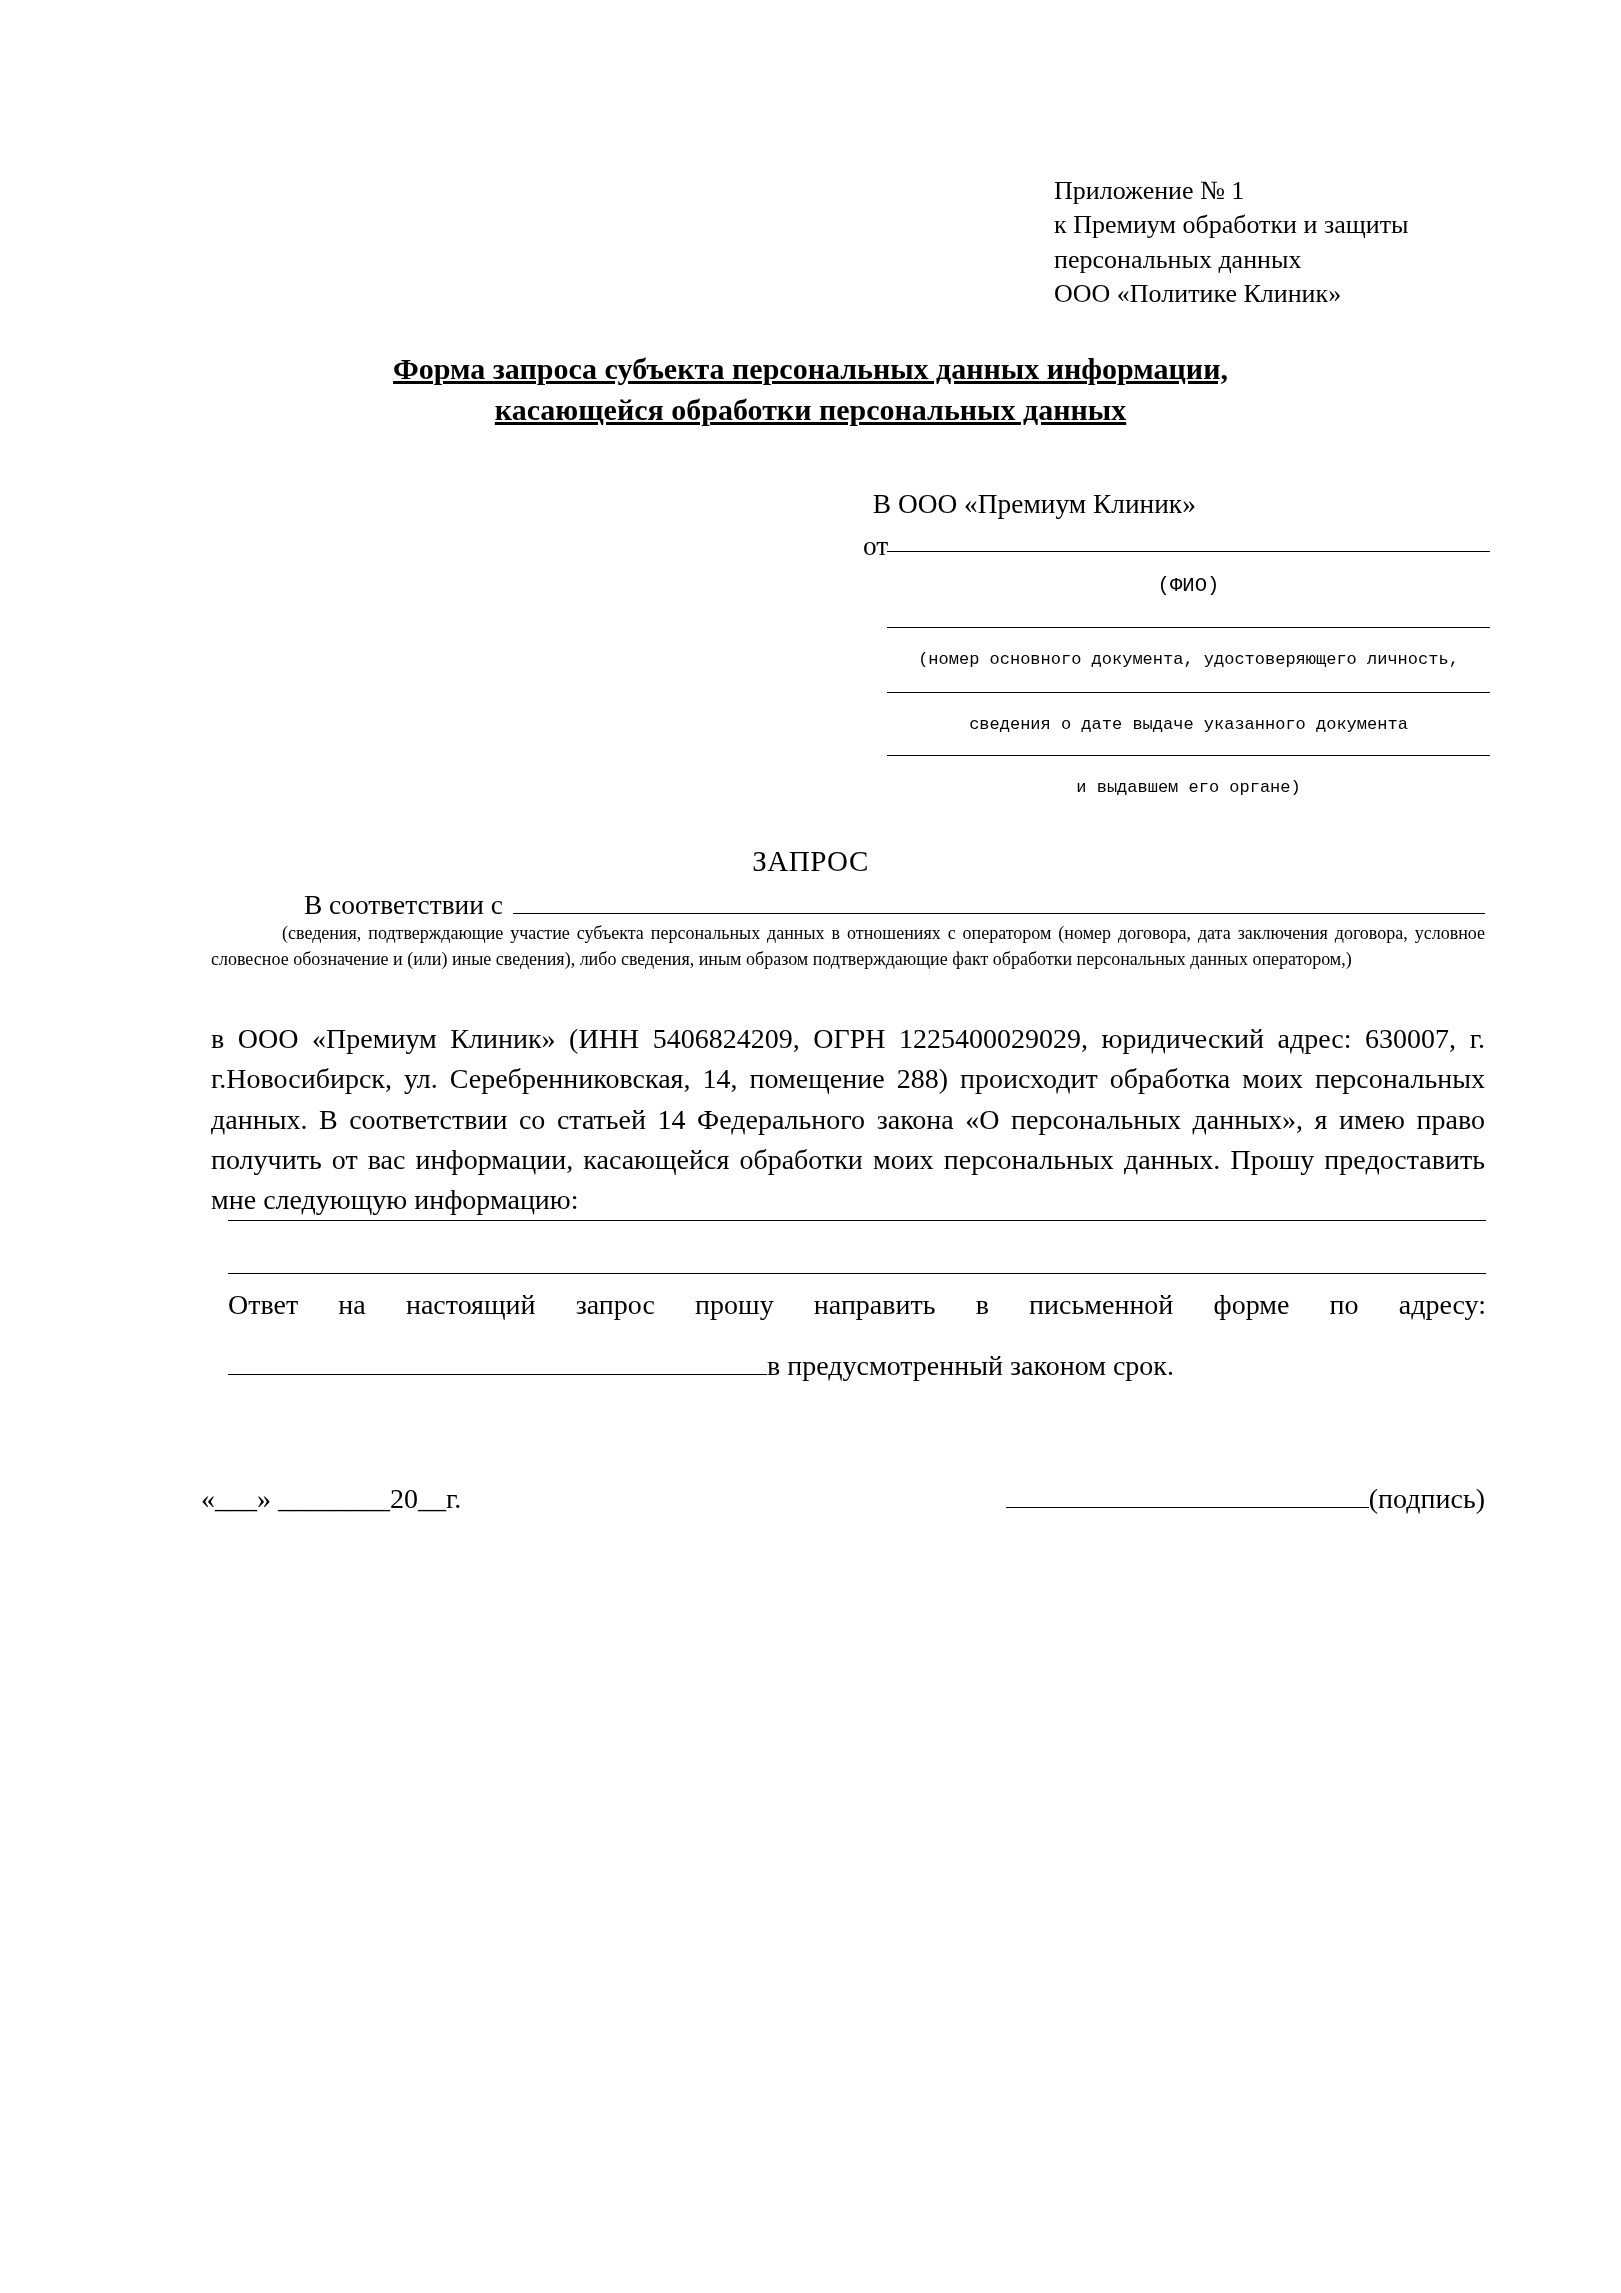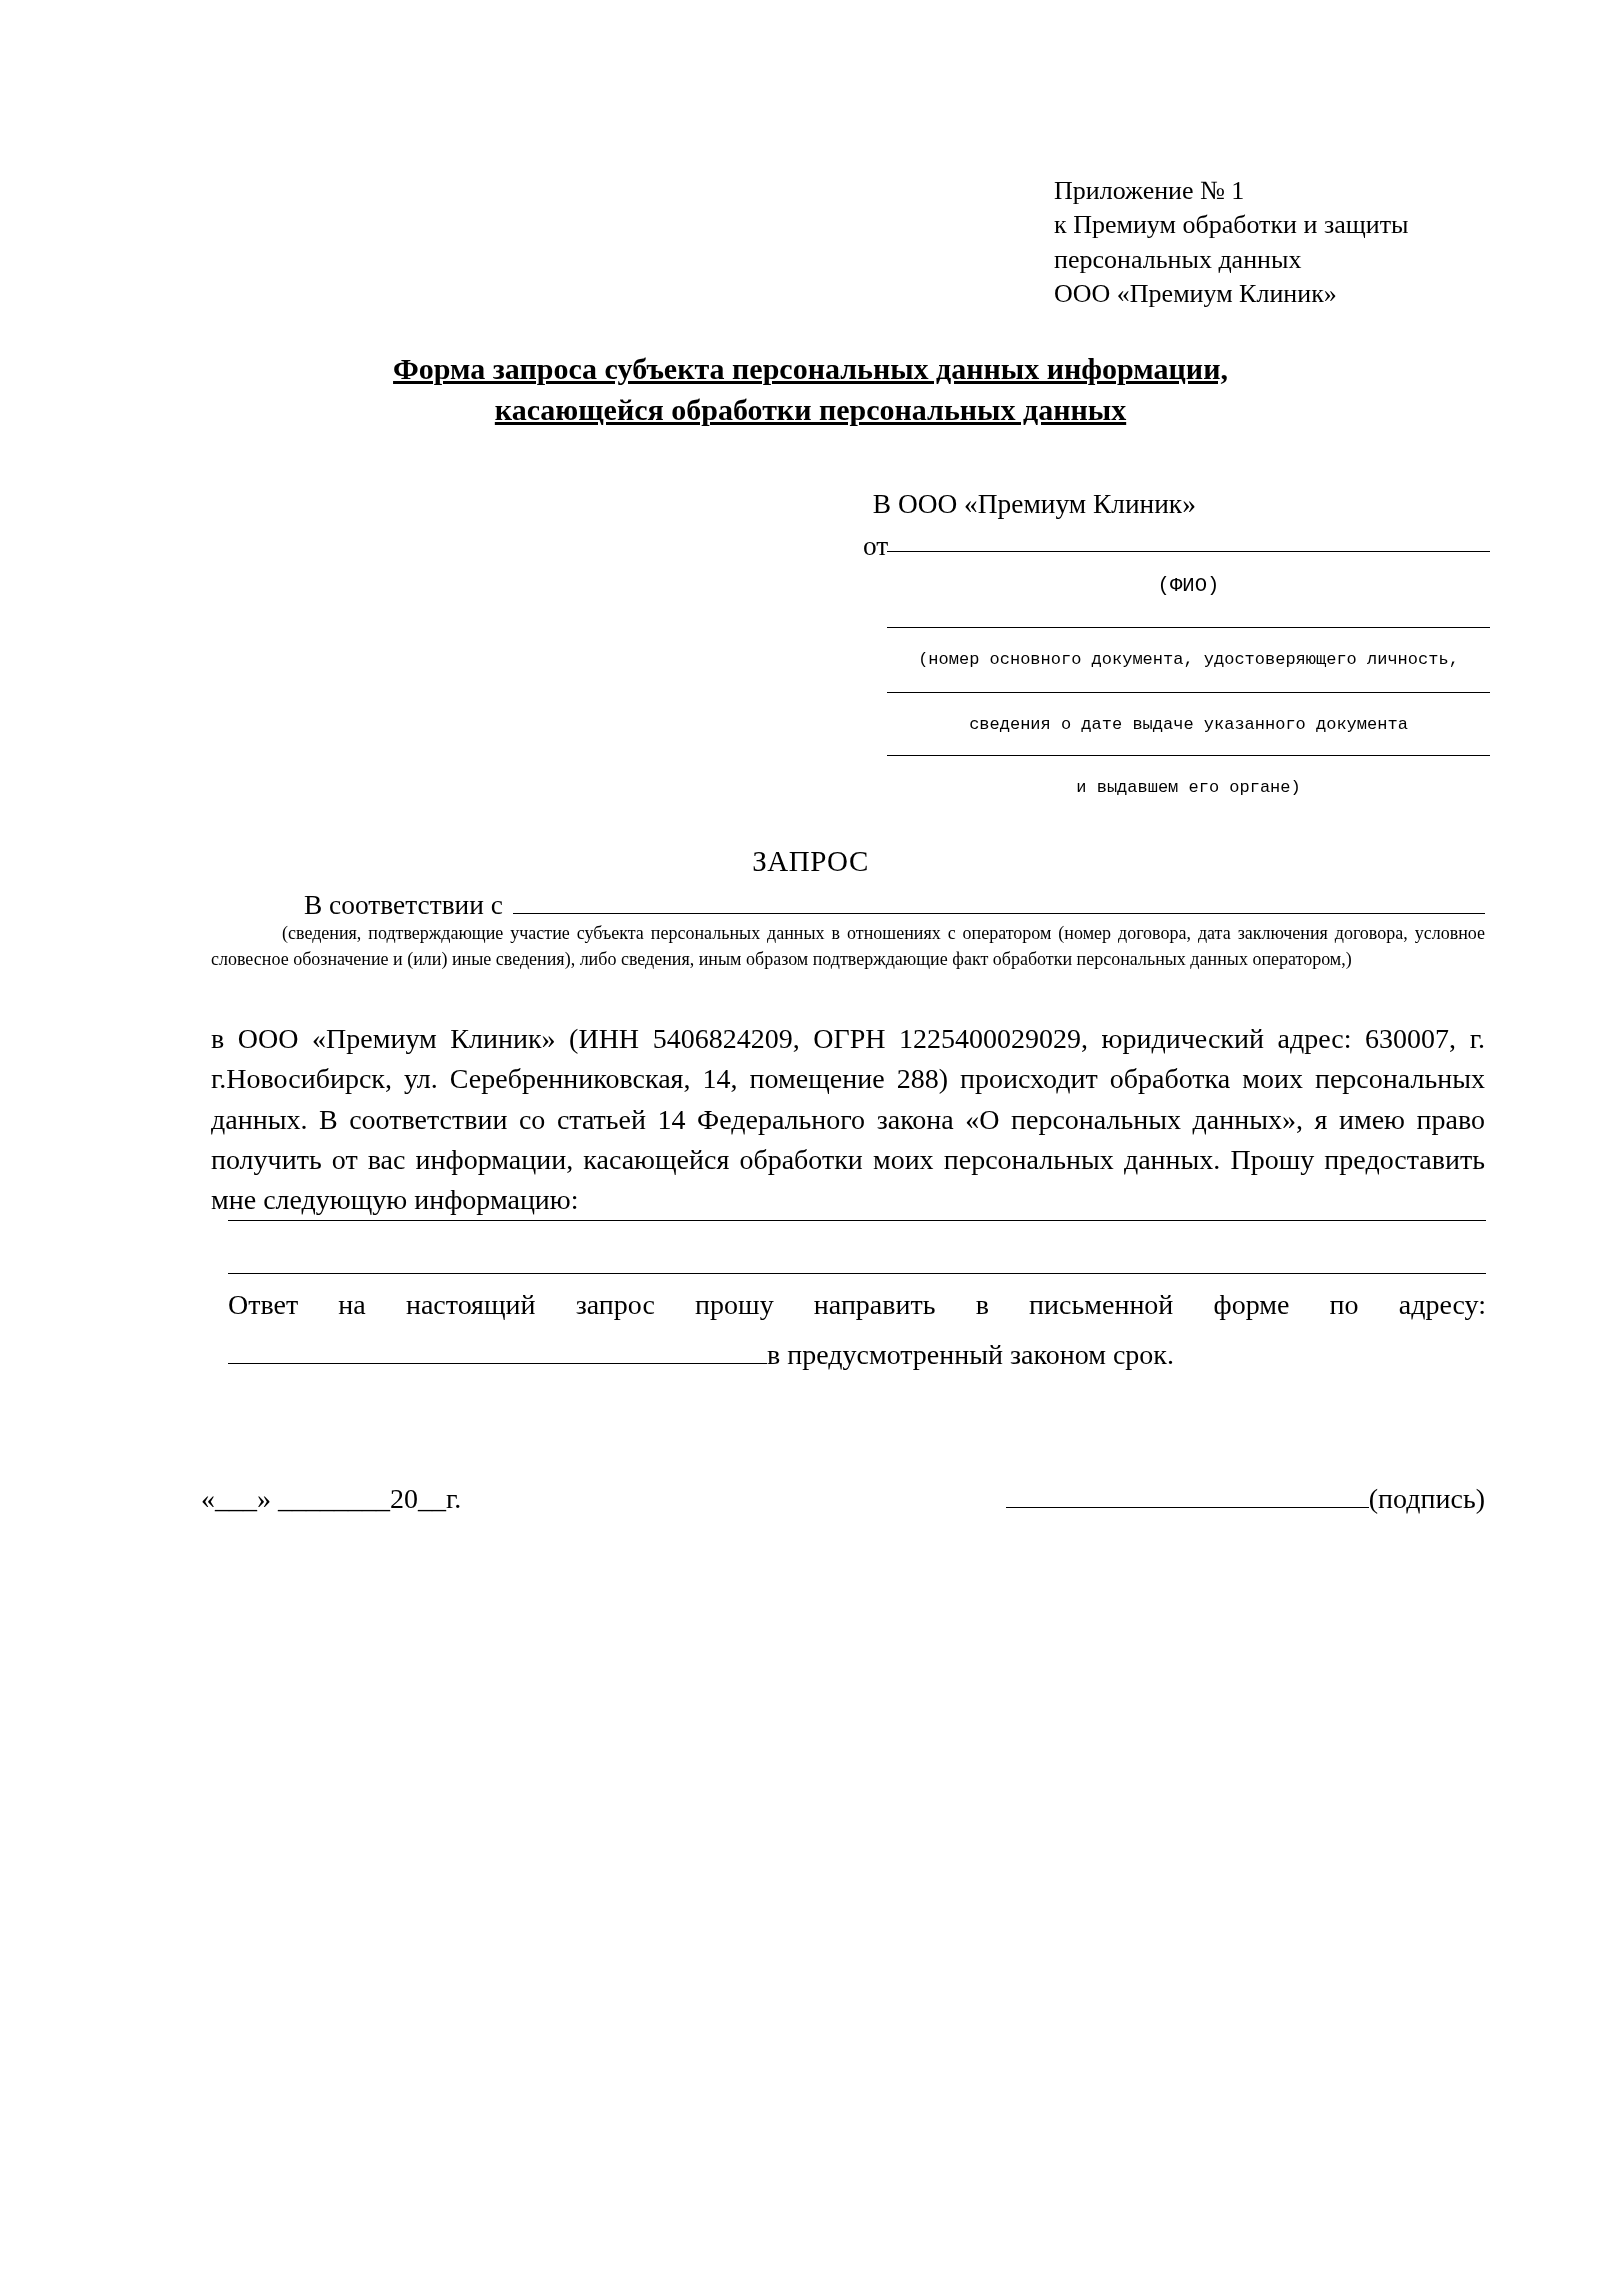--- a/index.html
+++ b/index.html
@@ -146,21 +146,21 @@
     left: 228px;
     top: 1284px;
     width: 1258px;
     font-size: 28px;
     line-height: 1.48;
     text-align: justify;
   }
   .reply-par .row2 {
     display: flex;
     align-items: baseline;
-    margin-top: 9px;
+    margin-top: 20px;
   }
   .reply-par .row2 .fill {
     flex: 0 0 539px;
     border-bottom: 1.6px solid #000;
     height: 25.5px;
   }
   .reply-par .row2 .tail { white-space: nowrap; }
 
   
   .sign-row {
@@ -185,21 +185,21 @@
 </style>
 </head>
 <body>
 
 <div class="page">
 
   <div class="header-block">
     <div>Приложение № 1</div>
     <div>к Премиум обработки и защиты</div>
     <div>персональных данных</div>
-    <div>ООО «Премиум Клиник»</div>
+    <div>ООО «Политике Клиник»</div>
   </div>
 
   <div class="doc-title">
     <div>Форма запроса субъекта персональных данных информации,</div>
     <div>касающейся обработки персональных данных</div>
   </div>
 
   <div class="addressee">
     <div class="to-line">В ООО «Премиум Клиник»</div>
     <div class="from-line">от</div>

